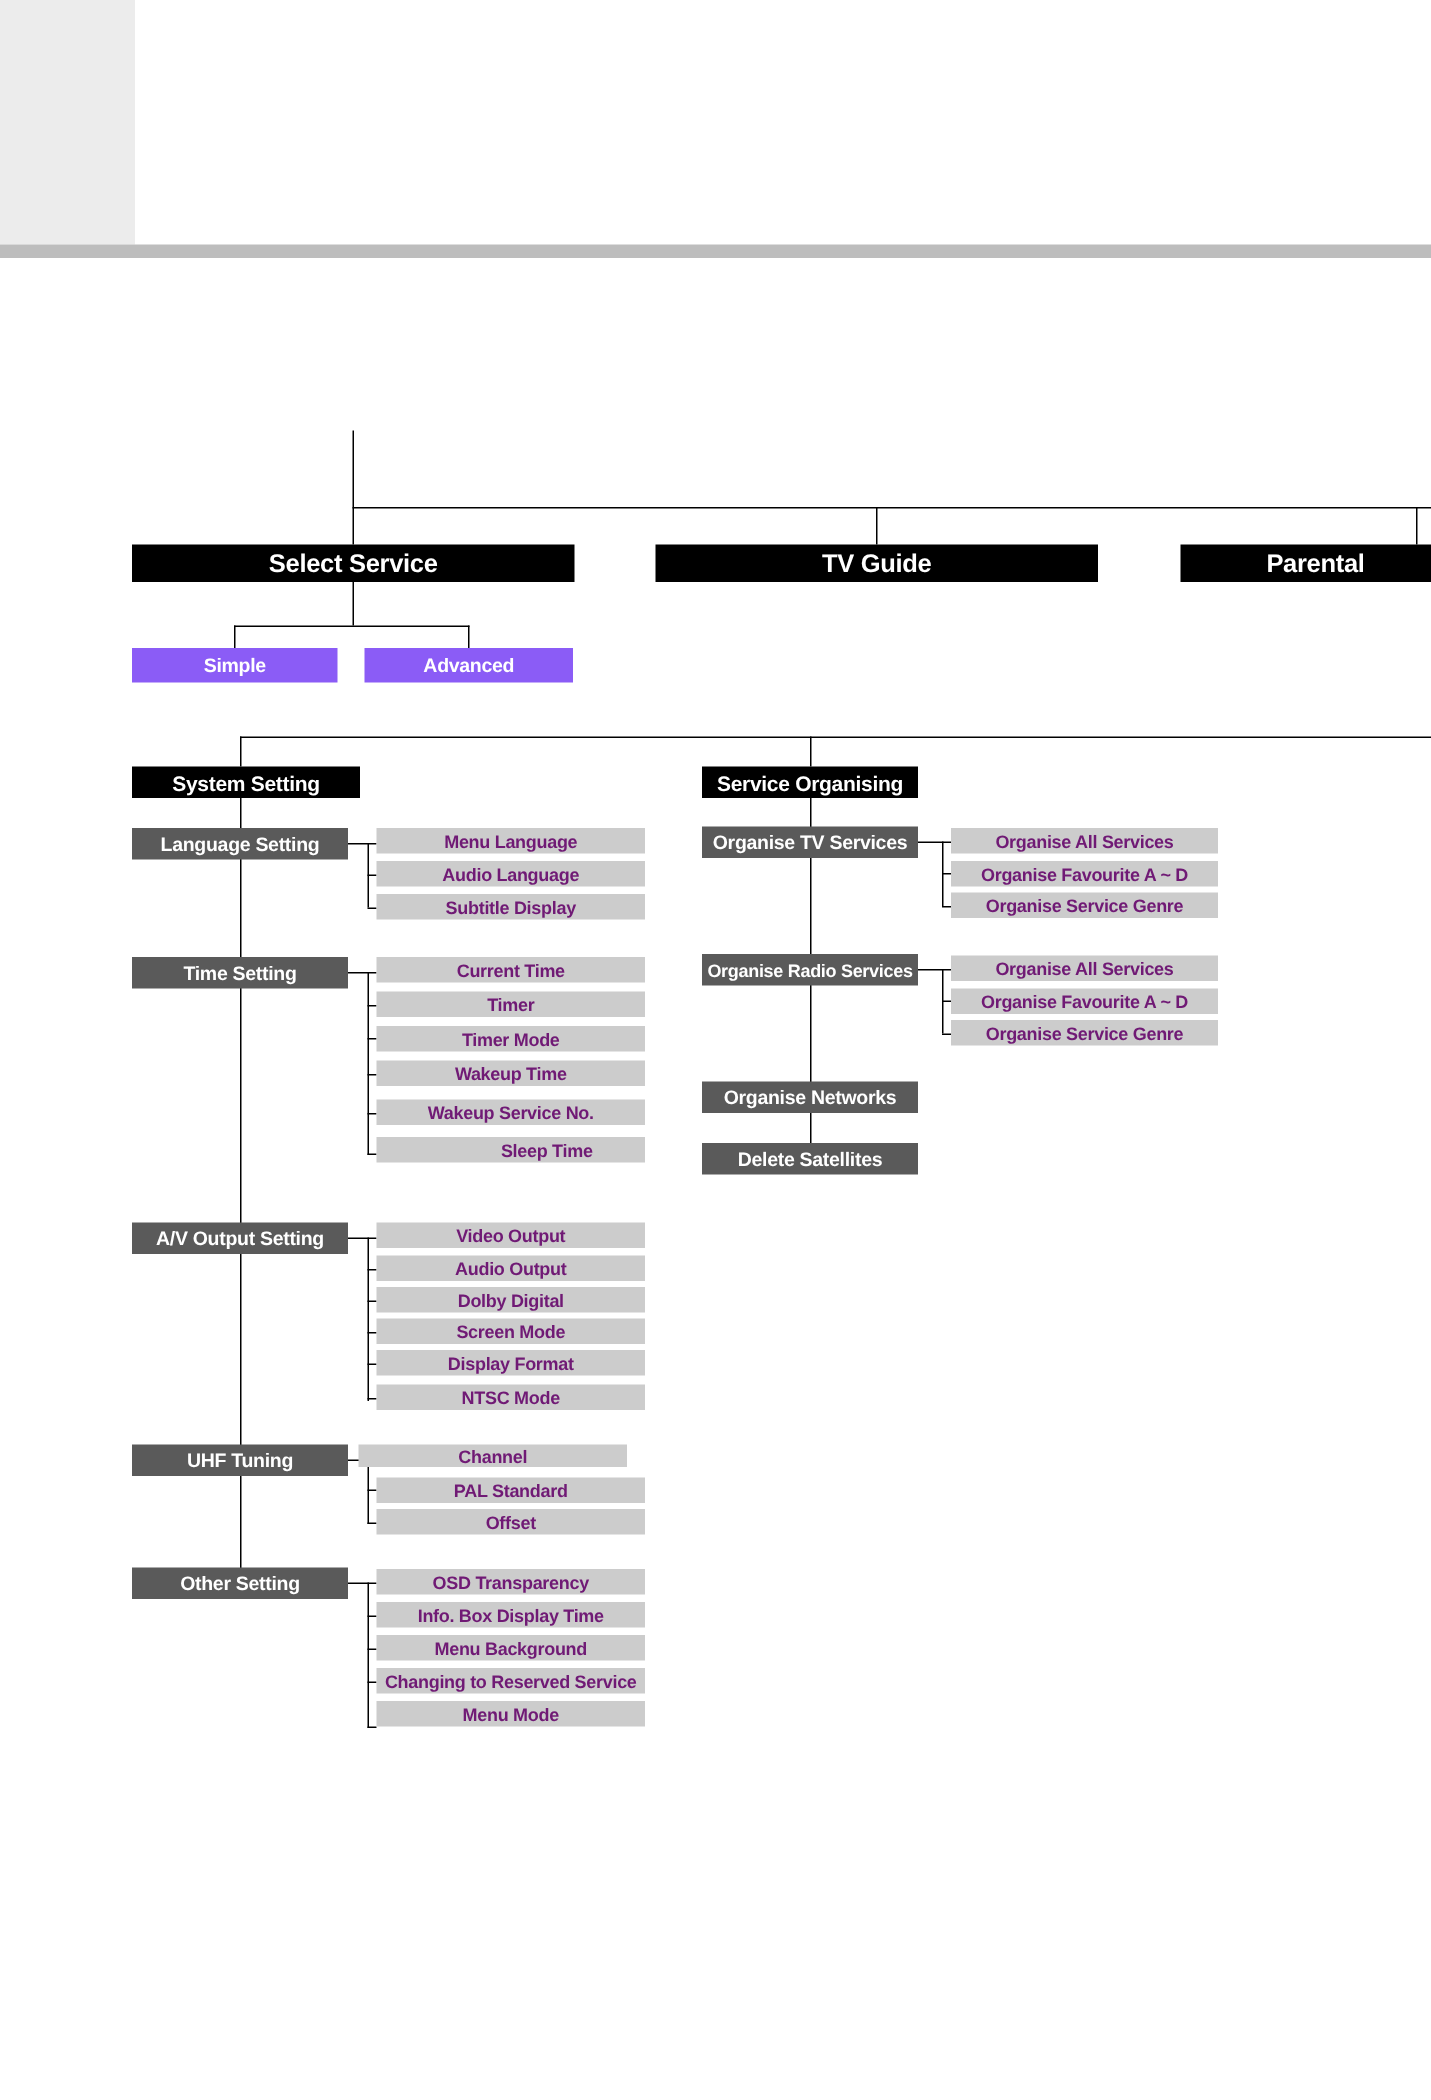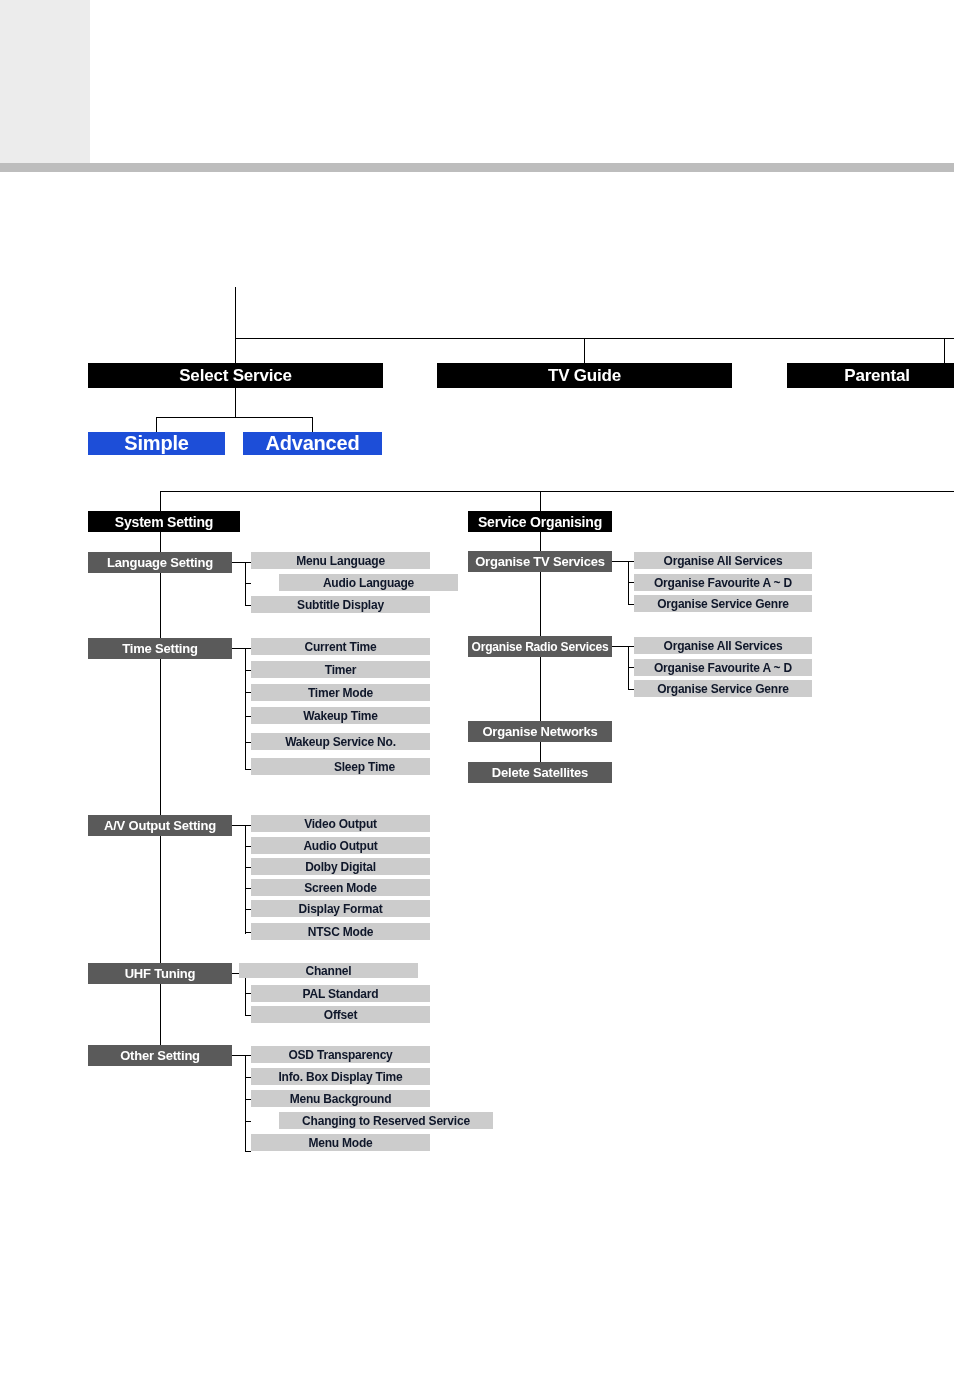--- a/index.html
+++ b/index.html
@@ -53,34 +53,34 @@
   .lvl-root {
     background: #000000;
     font-size: 26px;
     letter-spacing: 0.5px;
   }
   .lvl-1 {
     background: #000000;
     font-size: 17px;
   }
   .lvl-2 {
-    background: #1d4ed8;
-    font-size: 20px;
+    background: #8b5cf6;
+    font-size: 13px;
   }
   .lvl-head {
     background: #000000;
     font-size: 14px;
   }
   .lvl-3 {
     background: #5a5a5a;
     font-size: 13px;
   }
   .lvl-4 {
     background: #cccccc;
-    color: #0f172a;
+    color: #701a75;
     font-size: 12px;
   }
 
   
   .ln {
     position: absolute;
     background: #000000;
   }
   .ln-v { width: 1px; }
   .ln-h { height: 1px; }
@@ -137,21 +137,21 @@
     <span>Language Setting</span>
   </div>
   <div class="ln ln-h" style="left:232px; top:562px; width:19px; height:1px;"></div>
   <div class="ln ln-v" style="left:245px; top:562px; width:1px; height:43px;"></div>
   <div class="ln ln-h" style="left:245px; top:583px; width:6px; height:1px;"></div>
   <div class="ln ln-h" style="left:245px; top:605px; width:6px; height:1px;"></div>
 
   <div class="box lvl-4" style="left:251px; top:552px; width:179px; height:17px;">
     <span>Menu Language</span>
   </div>
-  <div class="box lvl-4" style="left:251px; top:574px; width:179px; height:17px;margin-left:28px;">
+  <div class="box lvl-4" style="left:251px; top:574px; width:179px; height:17px;">
     <span>Audio Language</span>
   </div>
   <div class="box lvl-4" style="left:251px; top:596px; width:179px; height:17px;">
     <span>Subtitle Display</span>
   </div>
 
   <div class="box lvl-3" style="left:88px; top:638px; width:144px; height:21px;">
     <span>Time Setting</span>
   </div>
   <div class="ln ln-h" style="left:232px; top:648px; width:19px; height:1px;"></div>
@@ -241,21 +241,21 @@
 
   <div class="box lvl-4" style="left:251px; top:1046px; width:179px; height:17px;">
     <span>OSD Transparency</span>
   </div>
   <div class="box lvl-4" style="left:251px; top:1068px; width:179px; height:17px;">
     <span>Info. Box Display Time</span>
   </div>
   <div class="box lvl-4" style="left:251px; top:1090px; width:179px; height:17px;">
     <span>Menu Background</span>
   </div>
-  <div class="box lvl-4" style="left:251px; top:1112px; width:214px; height:17px;margin-left:28px;">
+  <div class="box lvl-4" style="left:251px; top:1112px; width:179px; height:17px;">
     <span>Changing to Reserved Service</span>
   </div>
   <div class="box lvl-4" style="left:251px; top:1134px; width:179px; height:17px;">
     <span>Menu Mode</span>
   </div>
 
   <div class="box lvl-head" style="left:468px; top:511px; width:144px; height:21px;">
     <span>Service Organising</span>
   </div>
   <div class="ln ln-v" style="left:540px; top:532px; width:1px; height:232px;"></div>

